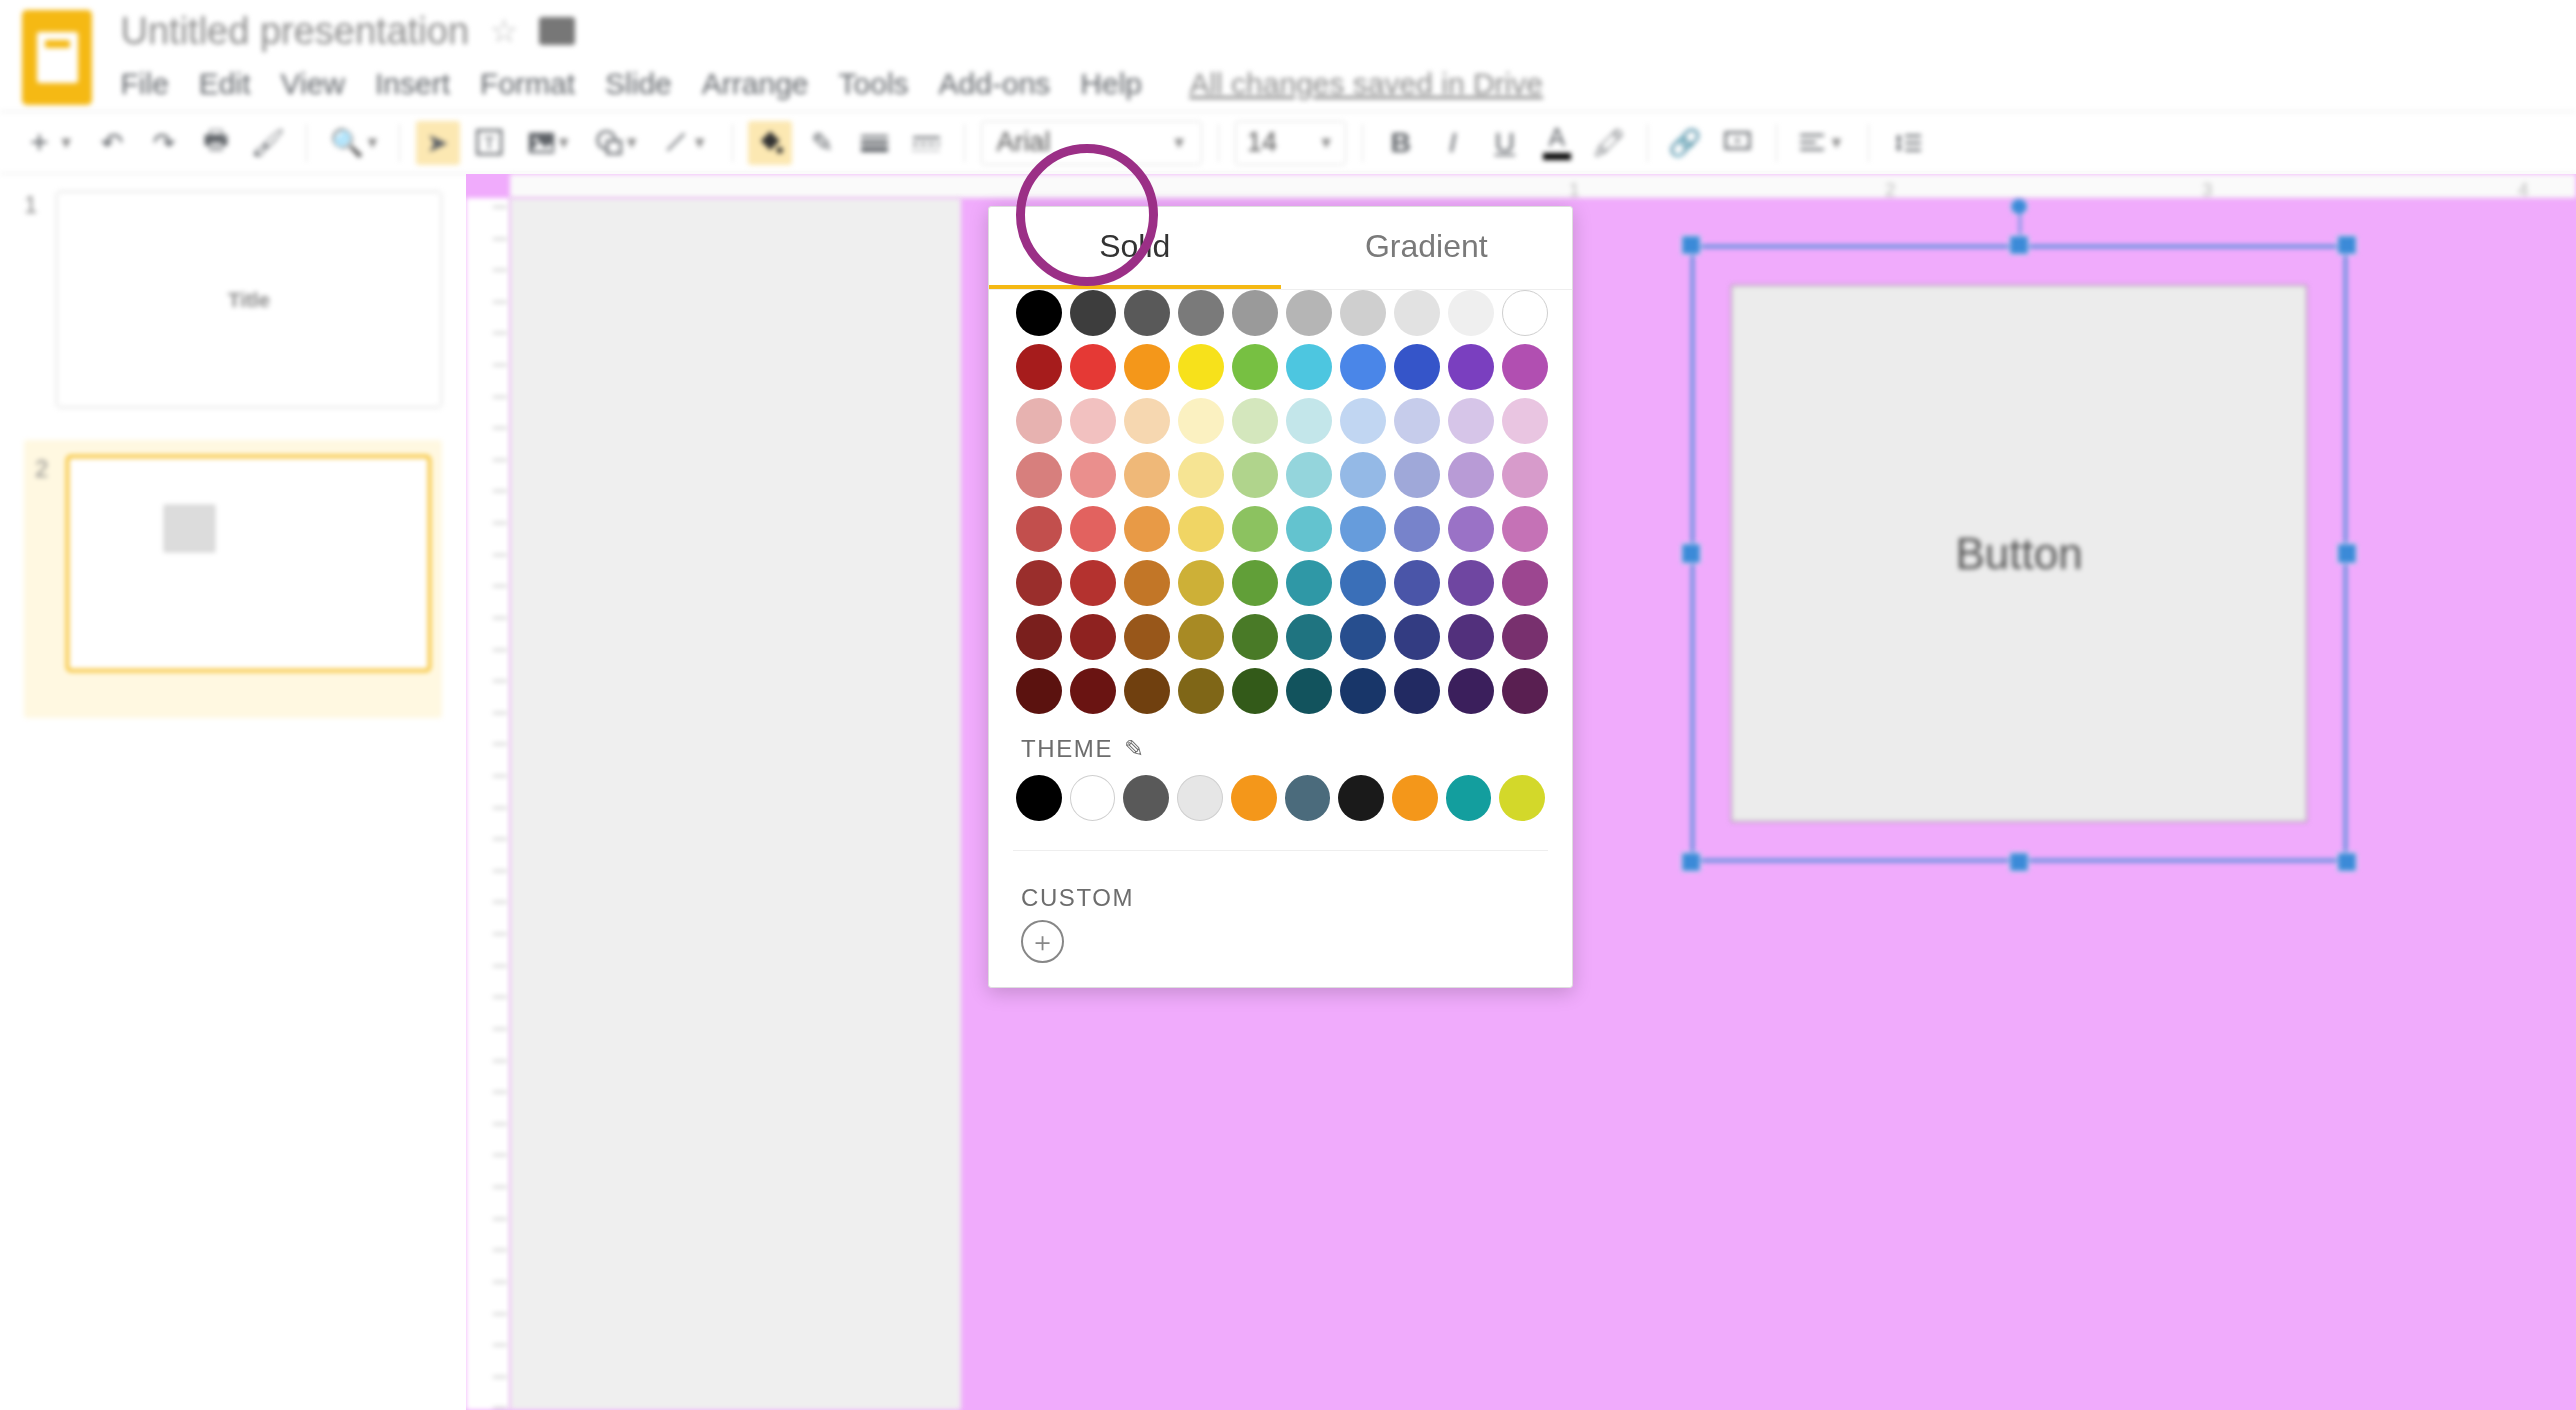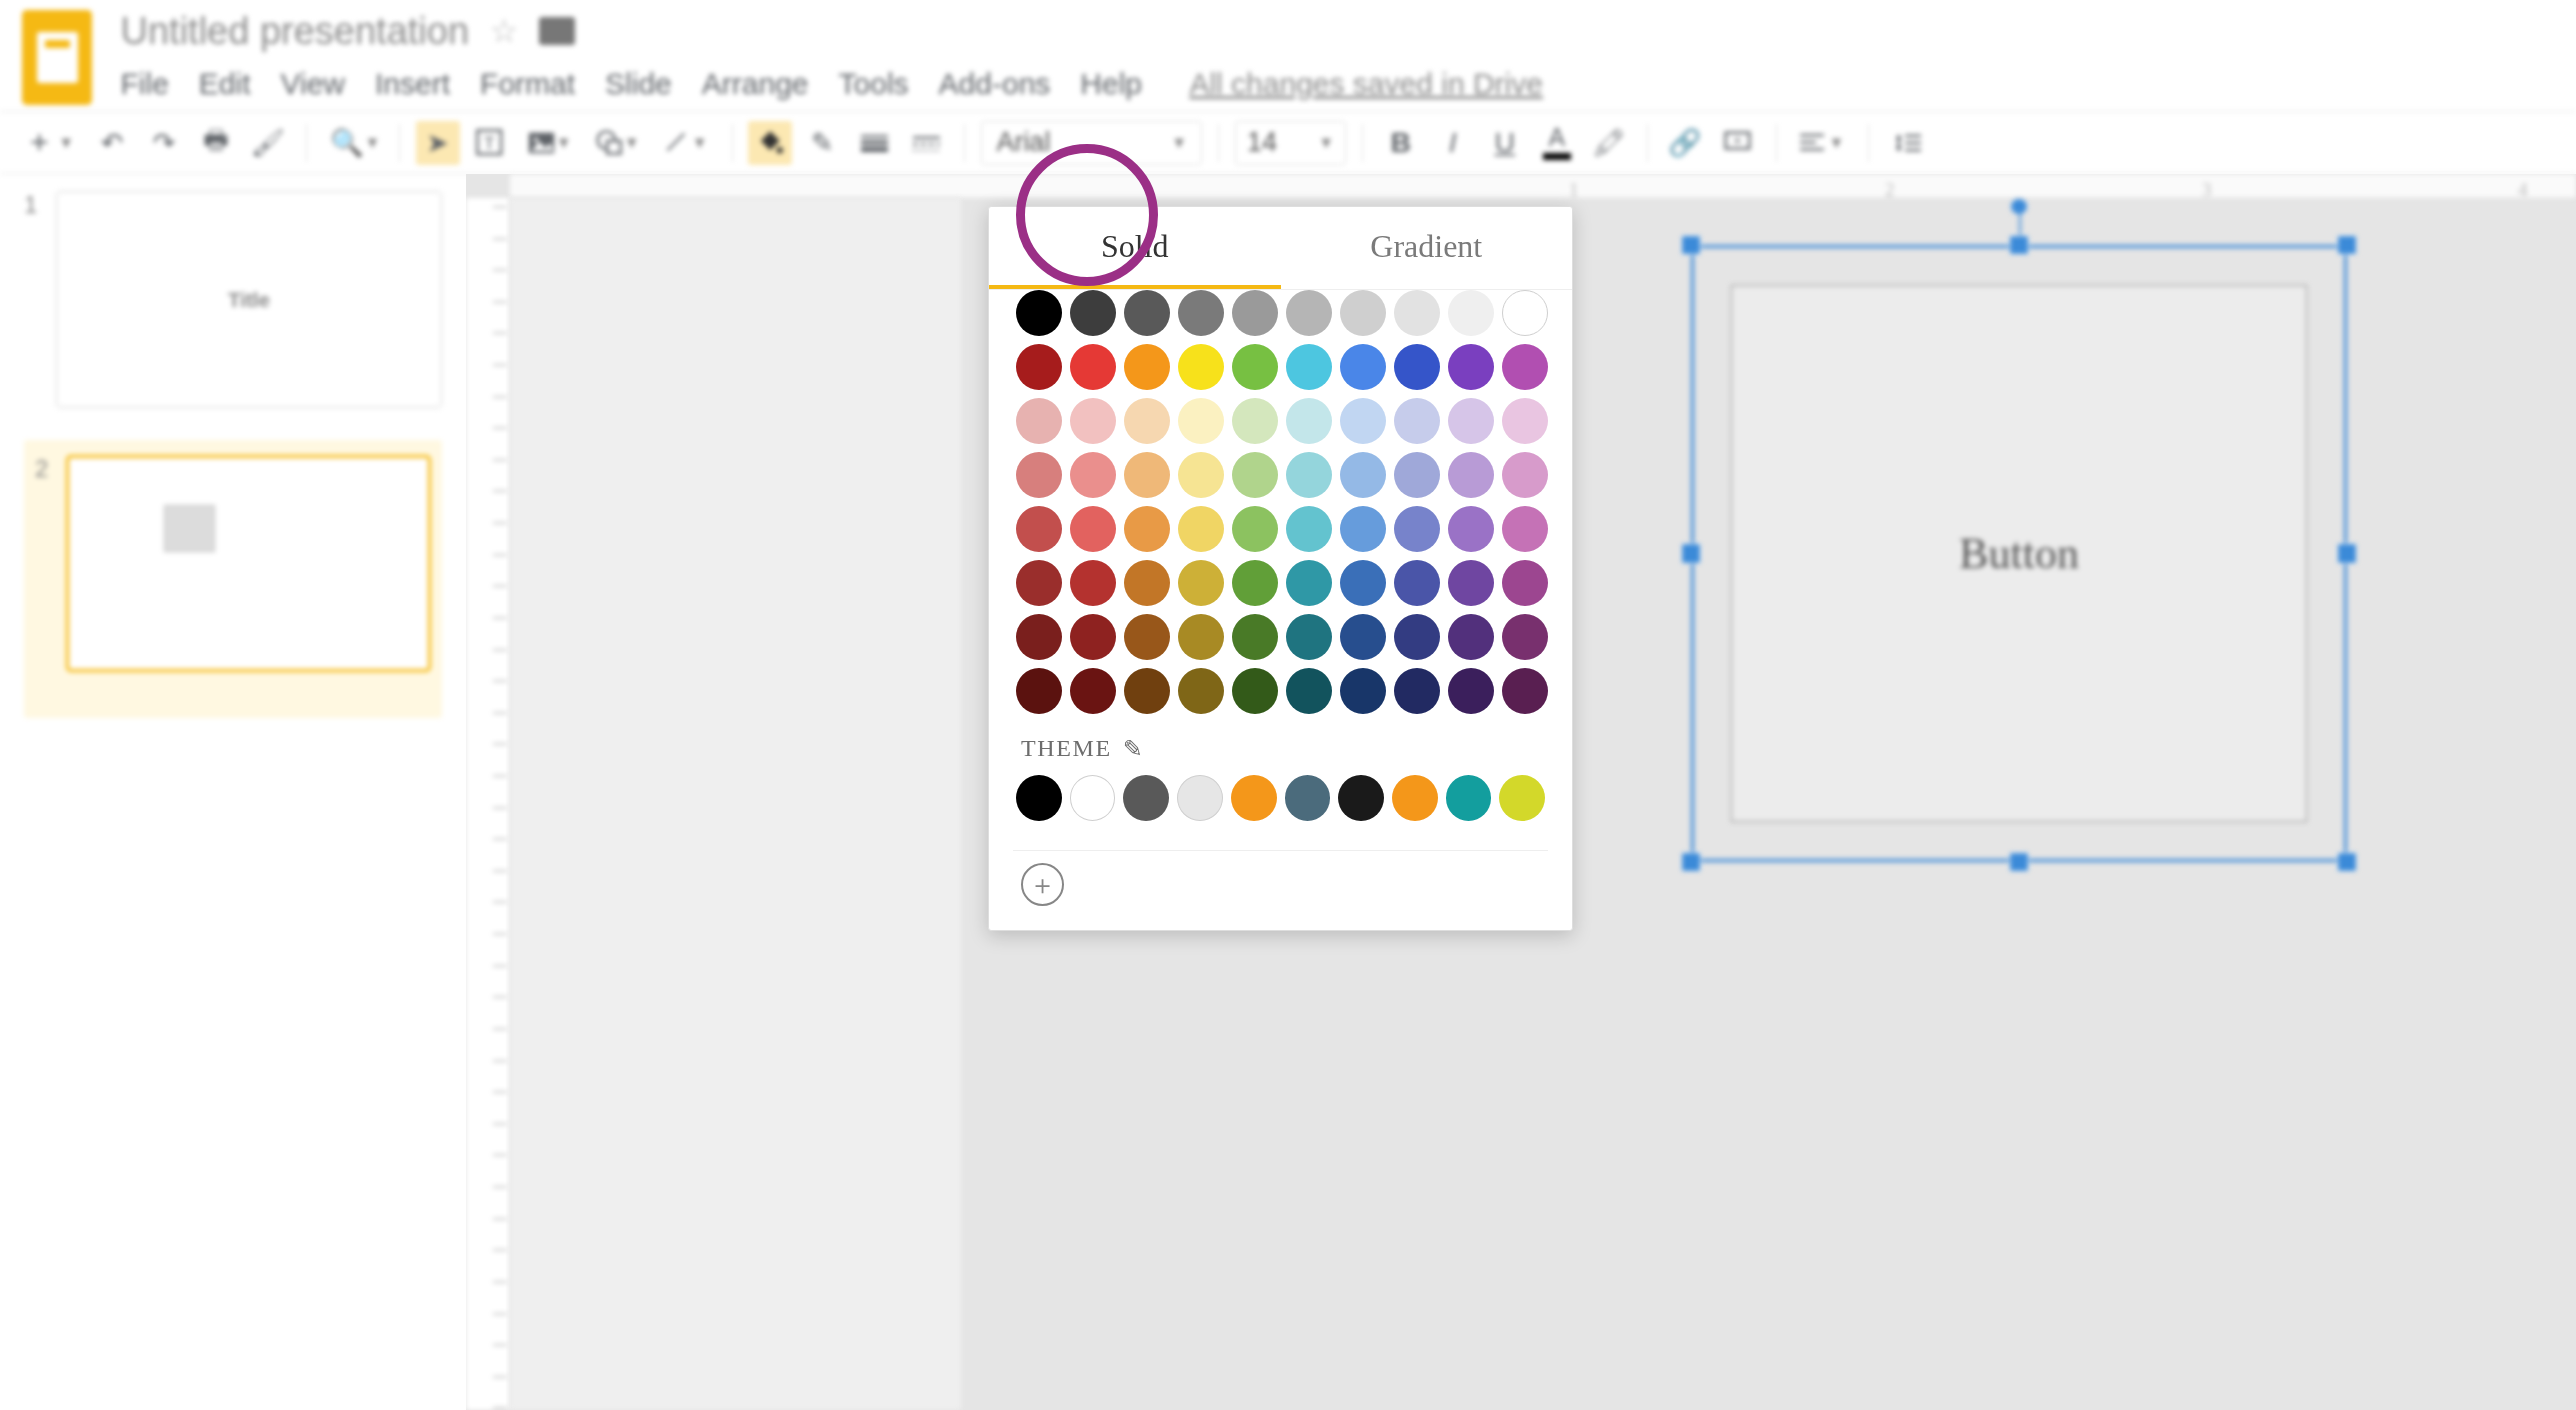--- a/index.html
+++ b/index.html
@@ -62,21 +62,21 @@
   .workspace{display:flex;height:calc(1410px - 174px);}
   .sidebar{width:466px;padding:17.4px 24px;}
   .thumb{border:0.8px solid #cfcfcf;border-radius:4.7px;width:387px;height:217px;background:#fff;display:flex;align-items:center;justify-content:center;margin-bottom:32px;position:relative;}
   .thumb.active{border:3.2px solid #f5b914;background:#fff;}
   .thumb-wrap{display:flex;align-items:flex-start;gap:16px;}
   .thumb-num{font-size:24px;color:#888;width:16px;}
   .thumb .tlabel{font-size:20.6px;color:#888;font-weight:700;}
   .thumb .tshape{width:51px;height:47px;background:#dcdcdc;border:0.8px solid #bcbcbc;}
   .active-bg{background:#fff8e1;padding:14.2px 11px;border-radius:3.2px;}
 
-  .canvas-area{flex:1;position:relative;background:#e5e5e5;font-family:Liberation Serif, serif;}
+  .canvas-area{flex:1;position:relative;background:#f0abfc;}
   .vruler{position:absolute;left:0;top:24px;width:44px;bottom:0;background:#fff;border-right:0.8px solid #eee;}
   .vruler .tick{position:absolute;left:27px;width:14.2px;height:1.6px;background:#c9c9c9;}
   .gray-margin{position:absolute;left:44px;top:24px;width:451px;bottom:0;background:#efefef;}
   .hruler{position:absolute;left:44px;top:0;right:0;height:24px;background:#fafafa;border-bottom:0.8px solid #eee;}
   .hruler .hl{position:absolute;top:4.7px;font-size:19px;color:#bbb;}
 
   .selected-shape{
     position:absolute;left:1225px;top:71px;width:656px;height:617px;
   }
   .sel-outline{position:absolute;inset:0;border:3.2px solid #3b8ad8;}
@@ -439,20 +439,23 @@
           <div class="swatch" style="background: rgb(89, 89, 89);"></div>
           <div class="swatch" style="background: rgb(230, 230, 230); border: 0.8px solid rgb(207, 207, 207);"></div>
           <div class="swatch" style="background: rgb(244, 151, 26);"></div>
           <div class="swatch" style="background: rgb(75, 107, 124);"></div>
           <div class="swatch" style="background: rgb(26, 26, 26);"></div>
           <div class="swatch" style="background: rgb(244, 151, 26);"></div>
           <div class="swatch" style="background: rgb(19, 158, 158);"></div>
           <div class="swatch" style="background: rgb(211, 216, 42);"></div>
         </div>
       <div class="divider"></div>
+      <div class="section-label">
+          <span>CUSTOM</span>
+        </div>
       <div class="custom-add">＋</div>
     </div>
 
   </div>
 </div>
 
 <div style="position: absolute; left: 1016px; top: 144px; width: 142px; height: 142px; border: 9.5px solid rgb(155, 47, 134); border-radius: 50%; z-index: 50;"></div>
 
 
 </body></html>

